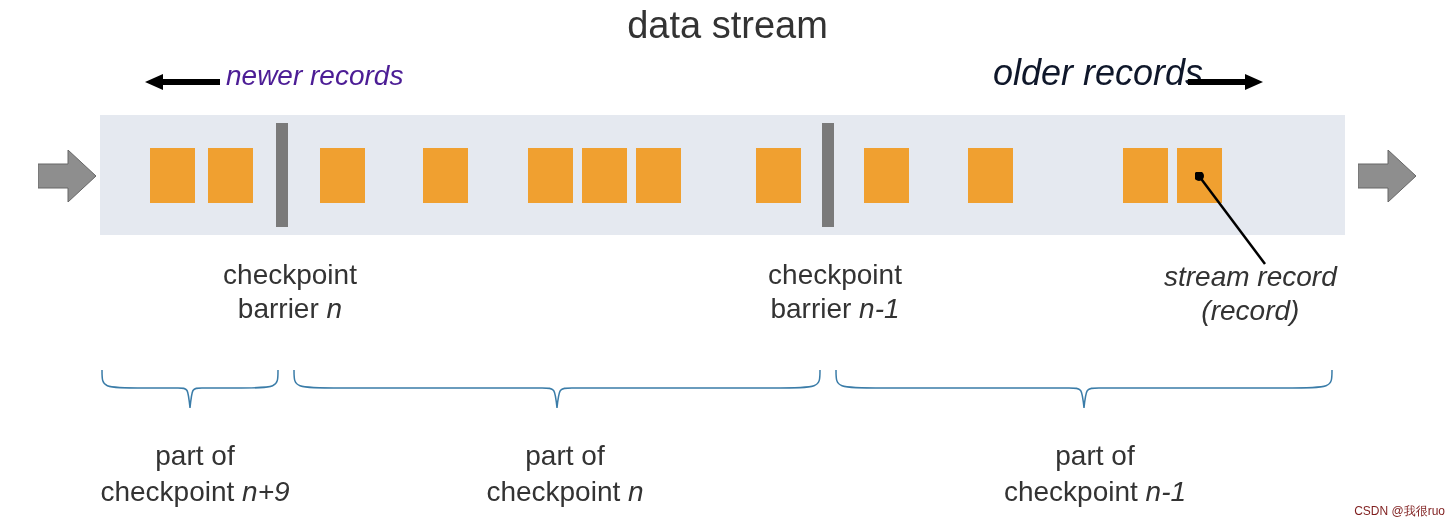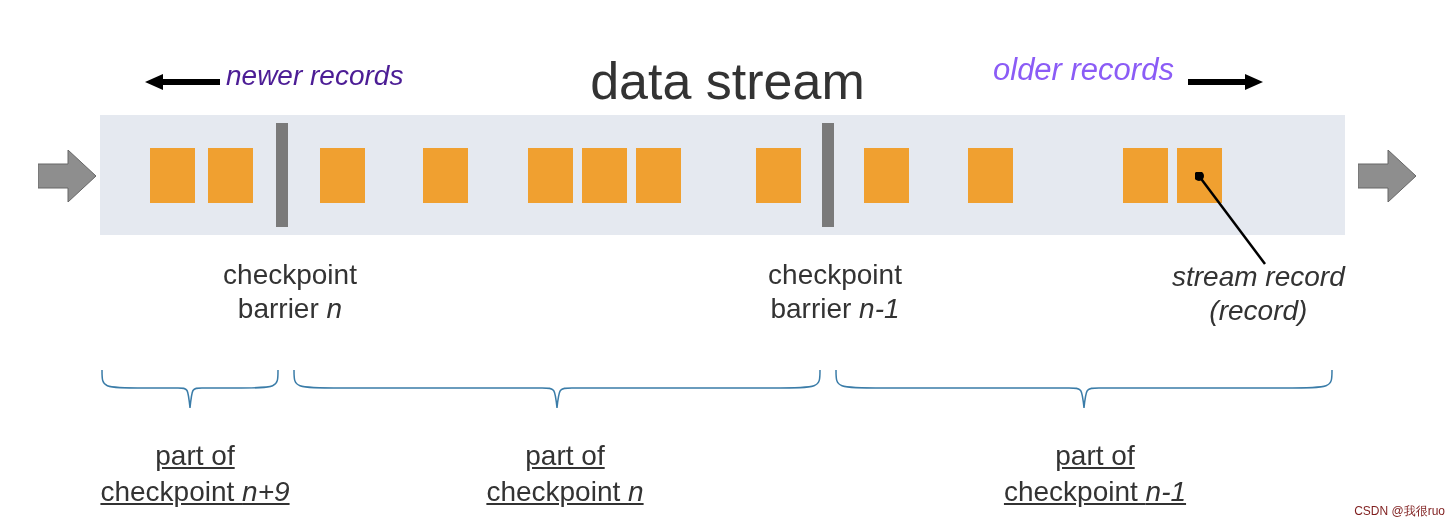--- a/index.html
+++ b/index.html
@@ -13,39 +13,38 @@
     position: relative;
     width: 1455px;
     height: 525px;
   }
   .title {
     position: absolute;
     top: 4px;
     left: 0;
     width: 100%;
     text-align: center;
-    font-size: 52px;
+    font-size: 38px;
     color: #333;
-    margin-top: 47px;
   }
   .newer-label {
     position: absolute;
     top: 60px;
     left: 226px;
     font-size: 28px;
     font-style: italic;
     color: #4c1d95;
   }
   .older-label {
     position: absolute;
     top: 52px;
     left: 993px;
-    font-size: 31px;
-    font-style: italic;
-    color: #8b5cf6;
+    font-size: 36px;
+    font-style: italic;
+    color: #0f172a;
   }
   .arrow-newer {
     position: absolute;
     top: 74px;
     left: 145px;
   }
   .arrow-older {
     position: absolute;
     top: 74px;
     left: 1188px;
@@ -87,32 +86,30 @@
     font-style: italic;
   }
   .stream-record-label {
     position: absolute;
     top: 260px;
     left: 1164px;
     font-size: 28px;
     font-style: italic;
     text-align: center;
     line-height: 1.2;
-    margin-left: 8px;
   }
   .brace-area {
     position: absolute;
     top: 368px;
   }
   .part-label {
     position: absolute;
     font-size: 28px;
     text-align: center;
     line-height: 1.3;
-    text-decoration: underline;
   }
   .part-label .n {
     font-style: italic;
   }
   .watermark {
     position: absolute;
     bottom: 5px;
     right: 10px;
     font-size: 12px;
     color: #7f1d1d;

